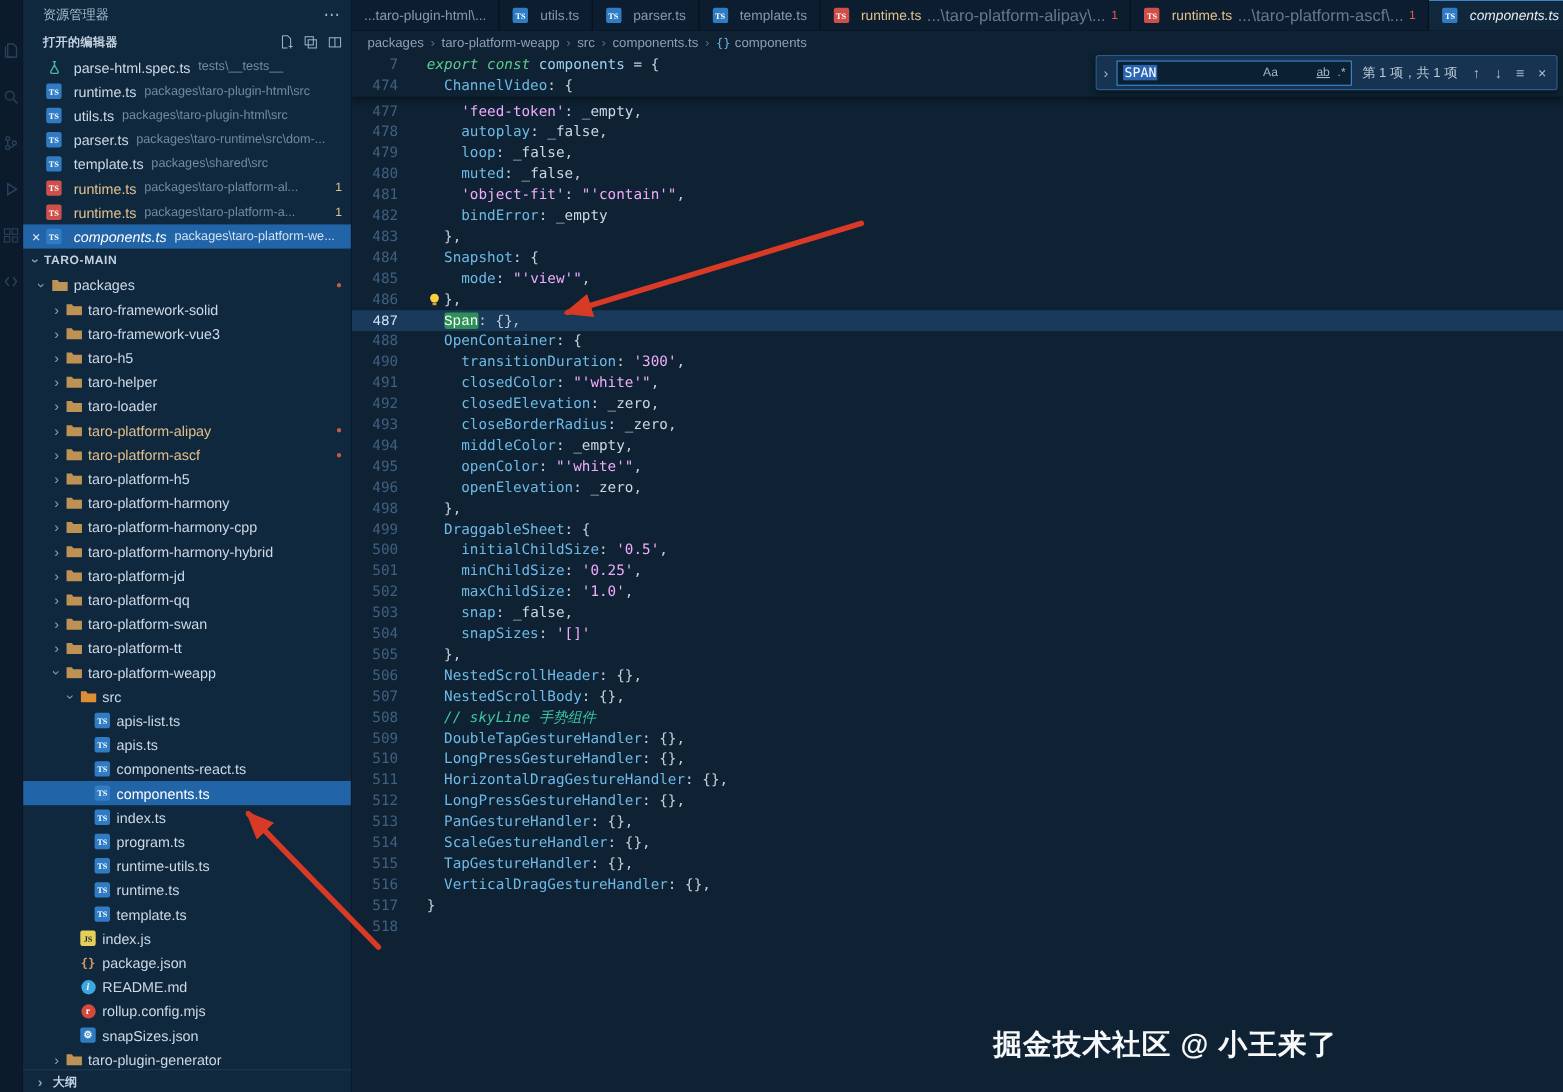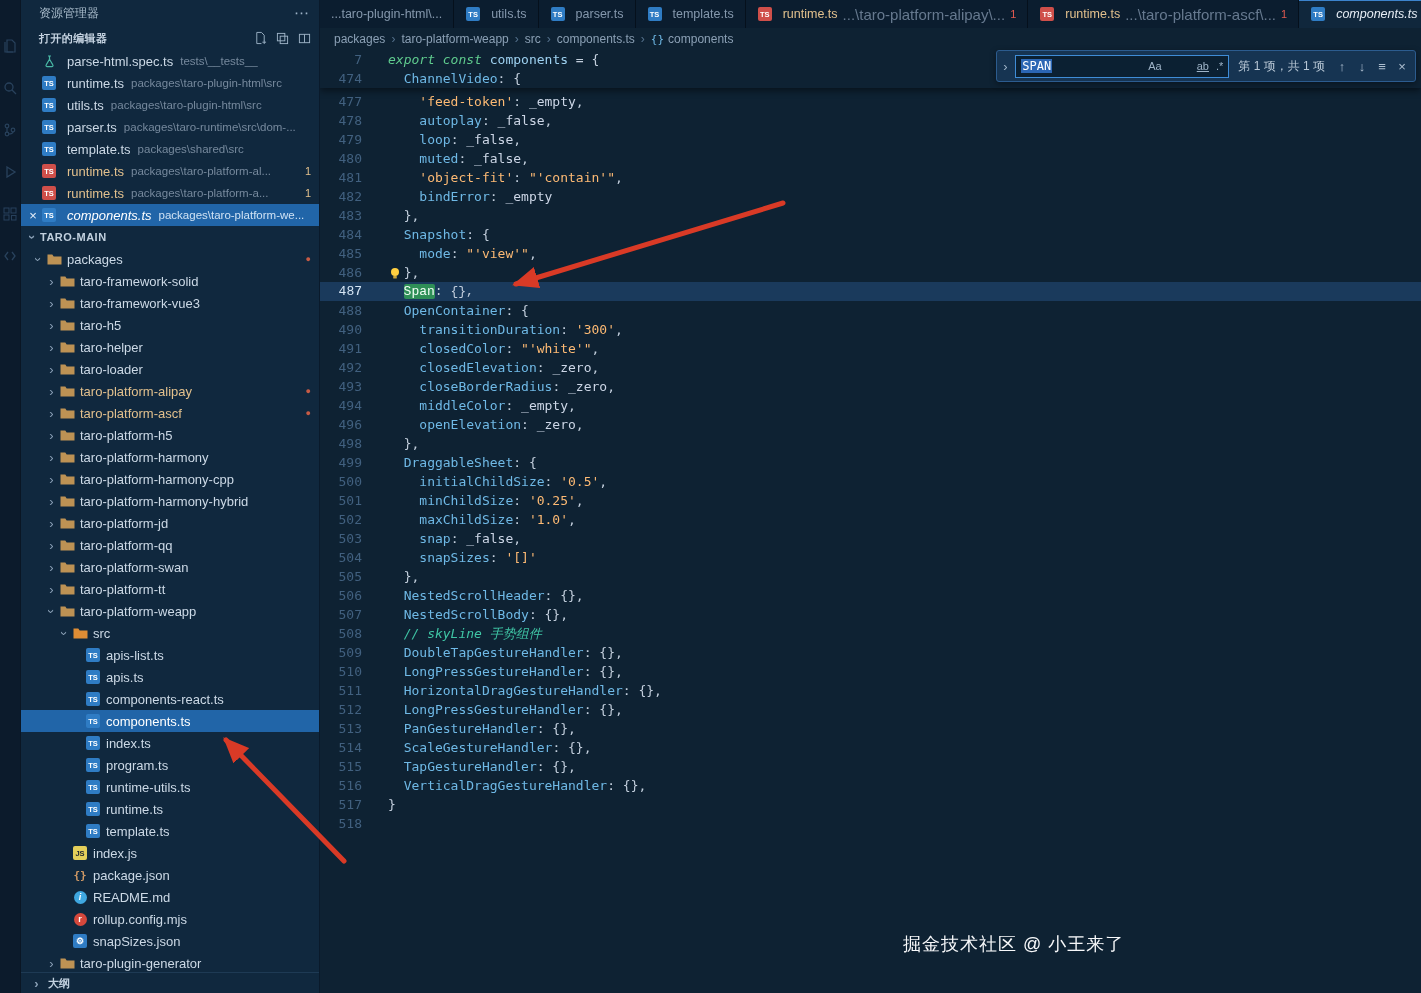--- a/index.html
+++ b/index.html
@@ -27,21 +27,21 @@
   .oe-item.active .oe-desc{color:#cfe2f4;}
   .oe-badge{font-size:11px;color:#e2c08d;margin-left:6px;}
   .mod{color:#e2c08d !important;}
   .sec-head{height:22px;display:flex;align-items:center;font-size:11px;font-weight:bold;
             letter-spacing:.5px;color:#c2d1df;padding-left:4px;}
   .tree{flex:1;overflow:hidden;}
   .tree-row{height:22px;display:flex;align-items:center;font-size:13px;color:#ccd9e6;padding-right:8px;}
   .tree-row.selected{background:#2165a8;color:#fff;}
   .twisty{width:15px;flex:0 0 15px;text-align:center;color:#8aa0b6;font-size:13px;}
   .twisty.open{transform:rotate(90deg);}
-  .ficon{width:16px;flex:0 0 16px;display:flex;align-items:center;justify-content:center;margin-right:5px;}
+  .ficon{width:16px;flex:0 0 16px;display:flex;align-items:center;justify-content:center;margin-right:5px;font-family:Liberation Serif, serif;}
   .badge-ic{width:14px;height:14px;flex:0 0 14px;border-radius:2px;font-size:7.5px;font-weight:bold;
             display:flex;align-items:center;justify-content:center;}
   .json-ic{color:#d19a66;font-weight:bold;font-size:11px;font-family:"DejaVu Sans Mono",monospace;}
   .md-ic,.ru-ic{width:13px;height:13px;flex:0 0 13px;border-radius:50%;color:#fff;font-size:9px;font-weight:bold;
             display:flex;align-items:center;justify-content:center;}
   .md-ic{background:#3fa7e0;font-style:italic;}
   .ru-ic{background:#d5483c;}
   .t-label{white-space:nowrap;}
   .dot{margin-left:auto;color:#c65b45;font-size:9px;}
   .outline{height:20px;border-top:1px solid #1e3a54;display:flex;align-items:center;gap:4px;
@@ -61,39 +61,39 @@
   .bc-sym{color:#6fb9e6;font-family:"DejaVu Sans Mono",monospace;font-size:11px;}
   .editor{flex:1;position:relative;overflow:hidden;background:#0e2233;}
   .sticky{position:absolute;top:0;left:0;right:0;z-index:3;background:#0e2233;box-shadow:0 3px 7px rgba(0,0,0,.45);}
   .lines{position:absolute;top:42px;left:0;right:0;z-index:1;}
   .code-row{position:relative;height:19px;display:flex;white-space:pre;
             font-family:"DejaVu Sans Mono",monospace;font-size:13px;line-height:19px;}
   .gutter{flex:0 0 68px;box-sizing:border-box;padding-right:26px;text-align:right;color:#41607f;}
   .code-row.hl{background:#1a3a5c;font-family:Liberation Mono, monospace;}
   .code-row.hl .gutter{color:#d6e6f5;}
   .ctext{flex:1;}
-  .tk-p{color:#c3cfdd}.tk-k{color:#6fb9e6}.tk-s{color:#fdba74}.tk-v{color:#ccd6e6}
+  .tk-p{color:#c3cfdd}.tk-k{color:#6fb9e6}.tk-s{color:#f0abfc}.tk-v{color:#ccd6e6}
   .tk-kw{color:#5fcb8e;font-style:italic}.tk-c{color:#3fc5a5;font-style:italic}.tk-id{color:#9ed1f0}
   .tk-m{background:#2f8f57;color:#f2fff6;border-radius:2px;}
   .bulb{position:absolute;left:69px;top:3px;}
   
   .find{position:absolute;top:50px;right:5px;height:30px;z-index:6;display:flex;align-items:center;gap:4px;
         padding:0 5px 0 2px;background:#163452;border:1px solid #2c5c8f;border-radius:3px;box-shadow:0 2px 6px rgba(0,0,0,.4);}
   .f-chev{width:12px;text-align:center;color:#9fb4c8;font-size:13px;cursor:pointer;}
   .f-input{width:202px;height:21px;background:#0b2032;border:1px solid #3f8cd6;display:flex;align-items:center;
            padding:0 5px;font-size:12px;}
   .f-query{background:#2b66b4;color:#fff;font-family:"DejaVu Sans Mono",monospace;padding:0 1px;}
   .f-togs{margin-left:auto;display:flex;gap:7px;color:#9fb4c8;font-size:11px;}
   .f-togs span{cursor:pointer;}
   .uw{text-decoration:underline;margin-left:28px;}
   .f-res{font-size:12px;color:#b9c8d6;margin:0 5px;white-space:nowrap;}
   .f-btn{color:#aebfd0;font-size:13px;width:16px;text-align:center;cursor:pointer;}
   
   .arrows{position:absolute;left:0;top:0;z-index:8;pointer-events:none;}
-  .watermark{position:absolute;left:903px;top:932px;z-index:9;font-size:18px;font-weight:400;
+  .watermark{position:absolute;left:903px;top:932px;z-index:9;font-size:26px;font-weight:700;
              letter-spacing:1px;color:#f7f8fa;}
 </style>
 </head>
 <body>
 
 <div id="app">
 
   <div class="activity">
       <span class="act-ic"><svg width="16" height="16" viewBox="0 0 16 16">
           <path d="M5 2h5l3 3v9H5z" fill="none" stroke="#3b5b7c" stroke-width="1.2"></path>
@@ -587,20 +587,21 @@
                 <circle cx="6" cy="5" r="4" fill="#ffcf40"></circle>
                 <rect x="4.2" y="9" width="3.6" height="2.6" rx="0.6" fill="#c9a43a"></rect>
               </svg></span><span class="ctext"><span class="tk-p">  },</span></span></div>
           <div class="code-row hl"><span class="gutter">487</span><span class="ctext"><span class="tk-p">  </span><span class="tk-m">Span</span><span class="tk-p">: {},</span></span></div>
           <div class="code-row"><span class="gutter">488</span><span class="ctext"><span class="tk-p">  </span><span class="tk-k">OpenContainer</span><span class="tk-p">: {</span></span></div>
           <div class="code-row"><span class="gutter">490</span><span class="ctext"><span class="tk-p">    </span><span class="tk-k">transitionDuration</span><span class="tk-p">: </span><span class="tk-s">'300'</span><span class="tk-p">,</span></span></div>
           <div class="code-row"><span class="gutter">491</span><span class="ctext"><span class="tk-p">    </span><span class="tk-k">closedColor</span><span class="tk-p">: </span><span class="tk-s">"'white'"</span><span class="tk-p">,</span></span></div>
           <div class="code-row"><span class="gutter">492</span><span class="ctext"><span class="tk-p">    </span><span class="tk-k">closedElevation</span><span class="tk-p">: </span><span class="tk-v">_zero</span><span class="tk-p">,</span></span></div>
           <div class="code-row"><span class="gutter">493</span><span class="ctext"><span class="tk-p">    </span><span class="tk-k">closeBorderRadius</span><span class="tk-p">: </span><span class="tk-v">_zero</span><span class="tk-p">,</span></span></div>
           <div class="code-row"><span class="gutter">494</span><span class="ctext"><span class="tk-p">    </span><span class="tk-k">middleColor</span><span class="tk-p">: </span><span class="tk-v">_empty</span><span class="tk-p">,</span></span></div>
+          <div class="code-row"><span class="gutter">495</span><span class="ctext"><span class="tk-p">    </span><span class="tk-k">openColor</span><span class="tk-p">: </span><span class="tk-s">"'white'"</span><span class="tk-p">,</span></span></div>
           <div class="code-row"><span class="gutter">496</span><span class="ctext"><span class="tk-p">    </span><span class="tk-k">openElevation</span><span class="tk-p">: </span><span class="tk-v">_zero</span><span class="tk-p">,</span></span></div>
           <div class="code-row"><span class="gutter">498</span><span class="ctext"><span class="tk-p">  },</span></span></div>
           <div class="code-row"><span class="gutter">499</span><span class="ctext"><span class="tk-p">  </span><span class="tk-k">DraggableSheet</span><span class="tk-p">: {</span></span></div>
           <div class="code-row"><span class="gutter">500</span><span class="ctext"><span class="tk-p">    </span><span class="tk-k">initialChildSize</span><span class="tk-p">: </span><span class="tk-s">'0.5'</span><span class="tk-p">,</span></span></div>
           <div class="code-row"><span class="gutter">501</span><span class="ctext"><span class="tk-p">    </span><span class="tk-k">minChildSize</span><span class="tk-p">: </span><span class="tk-s">'0.25'</span><span class="tk-p">,</span></span></div>
           <div class="code-row"><span class="gutter">502</span><span class="ctext"><span class="tk-p">    </span><span class="tk-k">maxChildSize</span><span class="tk-p">: </span><span class="tk-s">'1.0'</span><span class="tk-p">,</span></span></div>
           <div class="code-row"><span class="gutter">503</span><span class="ctext"><span class="tk-p">    </span><span class="tk-k">snap</span><span class="tk-p">: </span><span class="tk-v">_false</span><span class="tk-p">,</span></span></div>
           <div class="code-row"><span class="gutter">504</span><span class="ctext"><span class="tk-p">    </span><span class="tk-k">snapSizes</span><span class="tk-p">: </span><span class="tk-s">'[]'</span></span></div>
           <div class="code-row"><span class="gutter">505</span><span class="ctext"><span class="tk-p">  },</span></span></div>
           <div class="code-row"><span class="gutter">506</span><span class="ctext"><span class="tk-p">  </span><span class="tk-k">NestedScrollHeader</span><span class="tk-p">: {},</span></span></div>

